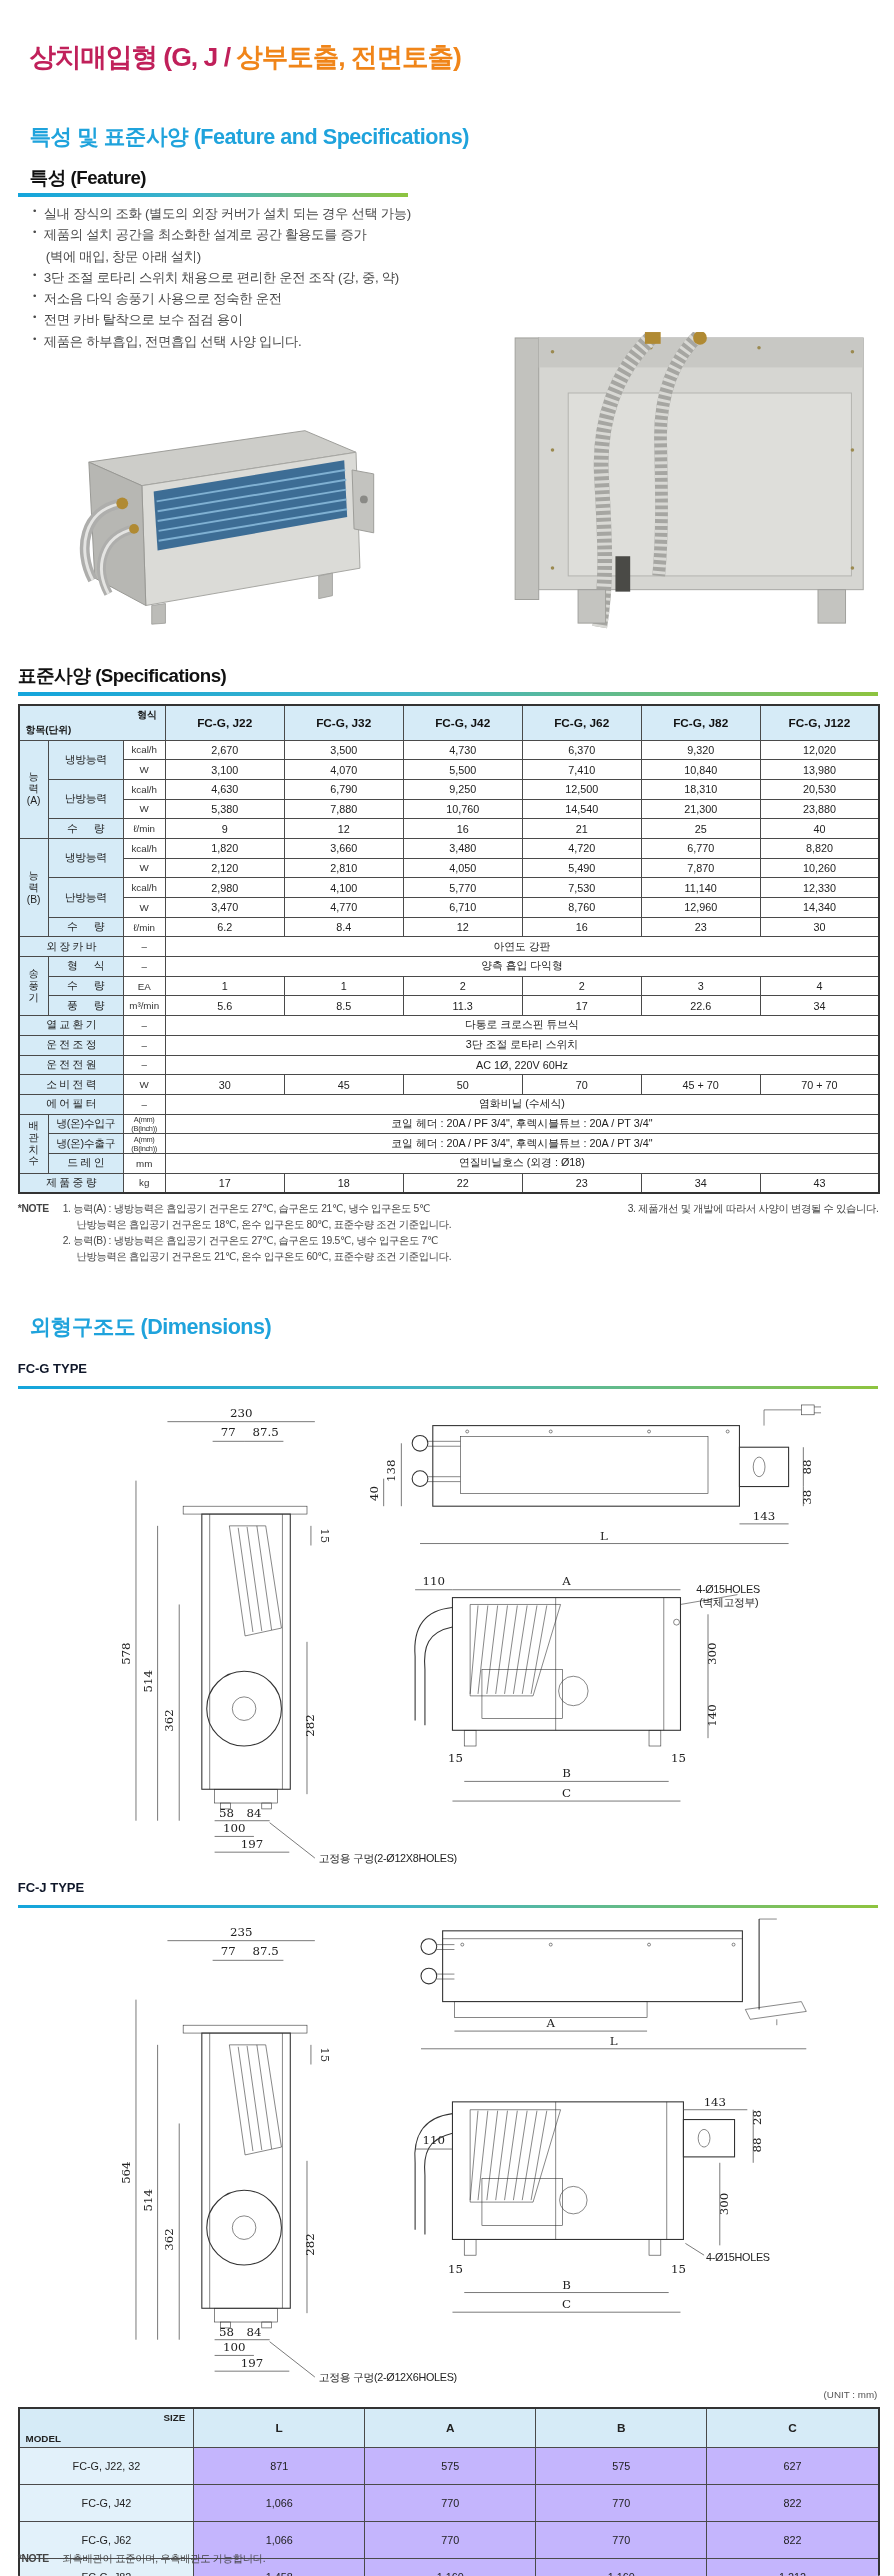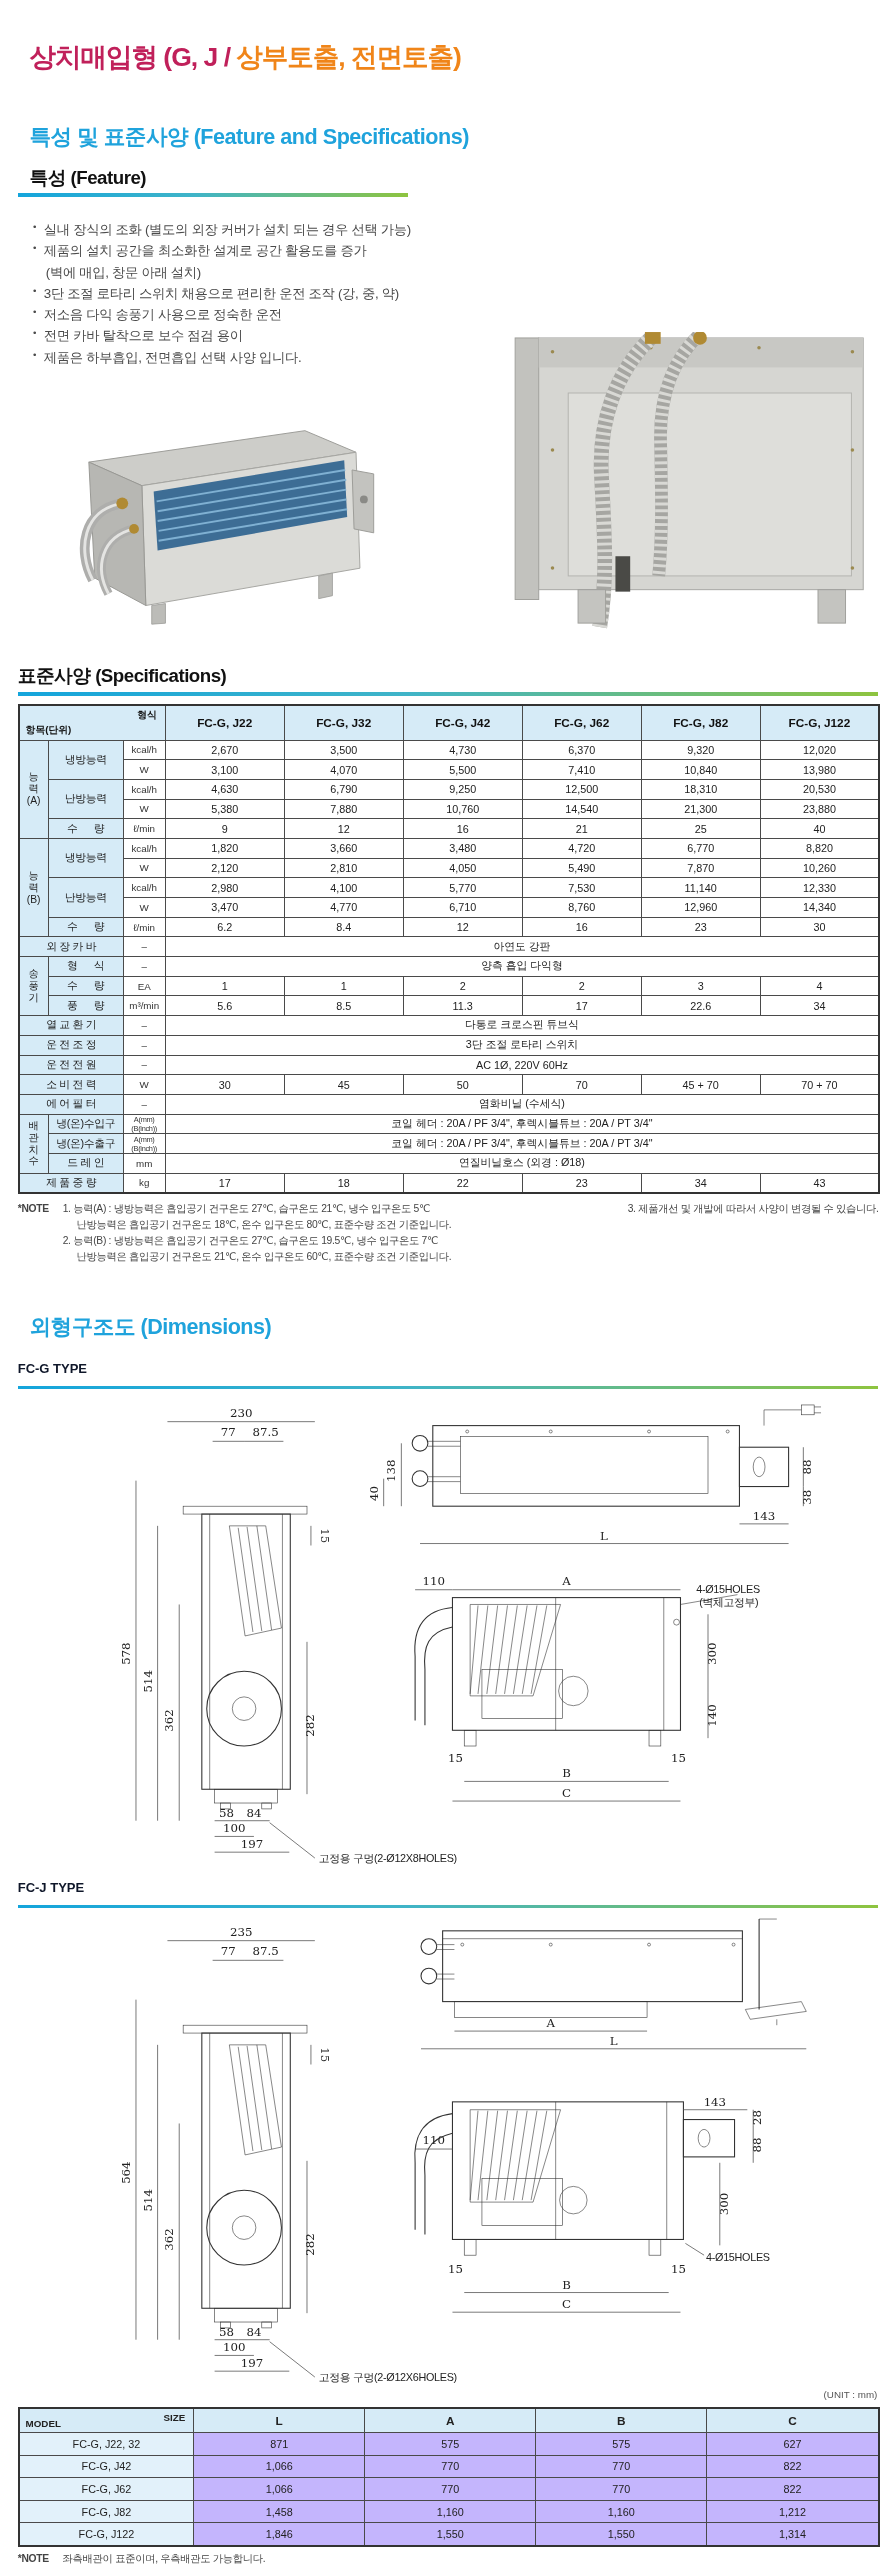--- a/index.html
+++ b/index.html
@@ -9,21 +9,21 @@
   
   .title{position:absolute;top:21.6px;left:29.5px;font-size:26.5px;font-weight:bold;letter-spacing:-1px;}
   .title .t1{color:#c0205a;}
   .title .t2{color:#f08519;}
   .h-blue{position:absolute;left:29.5px;font-size:21.6px;font-weight:bold;color:#1fa3dc;letter-spacing:-0.5px;}
   .h-sub{position:absolute;left:29.5px;font-size:18.7px;font-weight:bold;color:#111;letter-spacing:-0.5px;}
   .h-type{position:absolute;left:17.7px;font-size:13px;font-weight:bold;color:#0f172a;}
   .rule{position:absolute;height:3.9px;background:linear-gradient(90deg,#14a5dc 0%,#3fb4c8 45%,#8ec43f 100%);}
 
   
-  .bullets{position:absolute;top:219px;left:33px;width:423px;margin:0;padding:0;list-style:none;font-size:13.3px;color:#4a4a4a;line-height:1.6;letter-spacing:-0.3px;}
+  .bullets{position:absolute;top:203px;left:33px;width:423px;margin:0;padding:0;list-style:none;font-size:13.3px;color:#4a4a4a;line-height:1.6;letter-spacing:-0.3px;}
   .bullets li{position:relative;padding-left:10.8px;}
   .bullets li::before{content:"•";position:absolute;left:0;top:0;font-size:9.8px;color:#4a4a4a;}
   .bullets .sub{padding-left:2px;}
 
   
   table{border-collapse:collapse;table-layout:fixed;}
   .spec-table{position:absolute;top:704px;left:17.7px;width:860px;border:2px solid #333;}
   .spec-table th,.spec-table td{border:1px solid #4a4a4a;text-align:center;vertical-align:middle;padding:0;overflow:hidden;}
   .spec-table thead tr{height:35px;}
   .spec-table tbody tr{height:19.7px;}
@@ -56,21 +56,21 @@
   .draw-j{top:1915px;}
   .ol{stroke:#333;stroke-width:1.1;fill:none;}
   .thin{stroke:#333;stroke-width:0.6;fill:none;}
   .dl{stroke:#555;stroke-width:0.8;fill:none;}
   .dimt{font-family:"DejaVu Serif","Liberation Serif",serif;font-size:12px;fill:#222;}
   .dimk{font-family:"Liberation Sans","DejaVu Sans",sans-serif;font-size:11px;fill:#222;letter-spacing:-0.3px;}
 
   
   .unit-note{position:absolute;top:2389px;right:17.7px;font-size:9.8px;color:#555;}
   .size-table{position:absolute;top:2407px;left:17.7px;width:860px;border:2px solid #333;}
-  .size-table th,.size-table td{border:1px solid #4a4a4a;text-align:center;vertical-align:middle;padding:4px;}
+  .size-table th,.size-table td{border:1px solid #4a4a4a;text-align:center;vertical-align:middle;padding:12px;}
   .size-table tr{height:22.6px;}
   .size-table .head{height:24.6px;}
   .size-table th{background:#d6ebf7;font-size:11.8px;font-weight:bold;}
   .size-table .mdl{background:#e2f1fa;font-size:10.8px;}
   .size-table td{font-size:10.8px;background:#c4b5fd;}
   .size-note{position:absolute;top:2552px;left:17.7px;font-size:10.3px;color:#444;letter-spacing:-0.3px;}
   .size-note .lbl{font-weight:bold;margin-right:13.8px;}
 </style>
 </head>
 <body>

